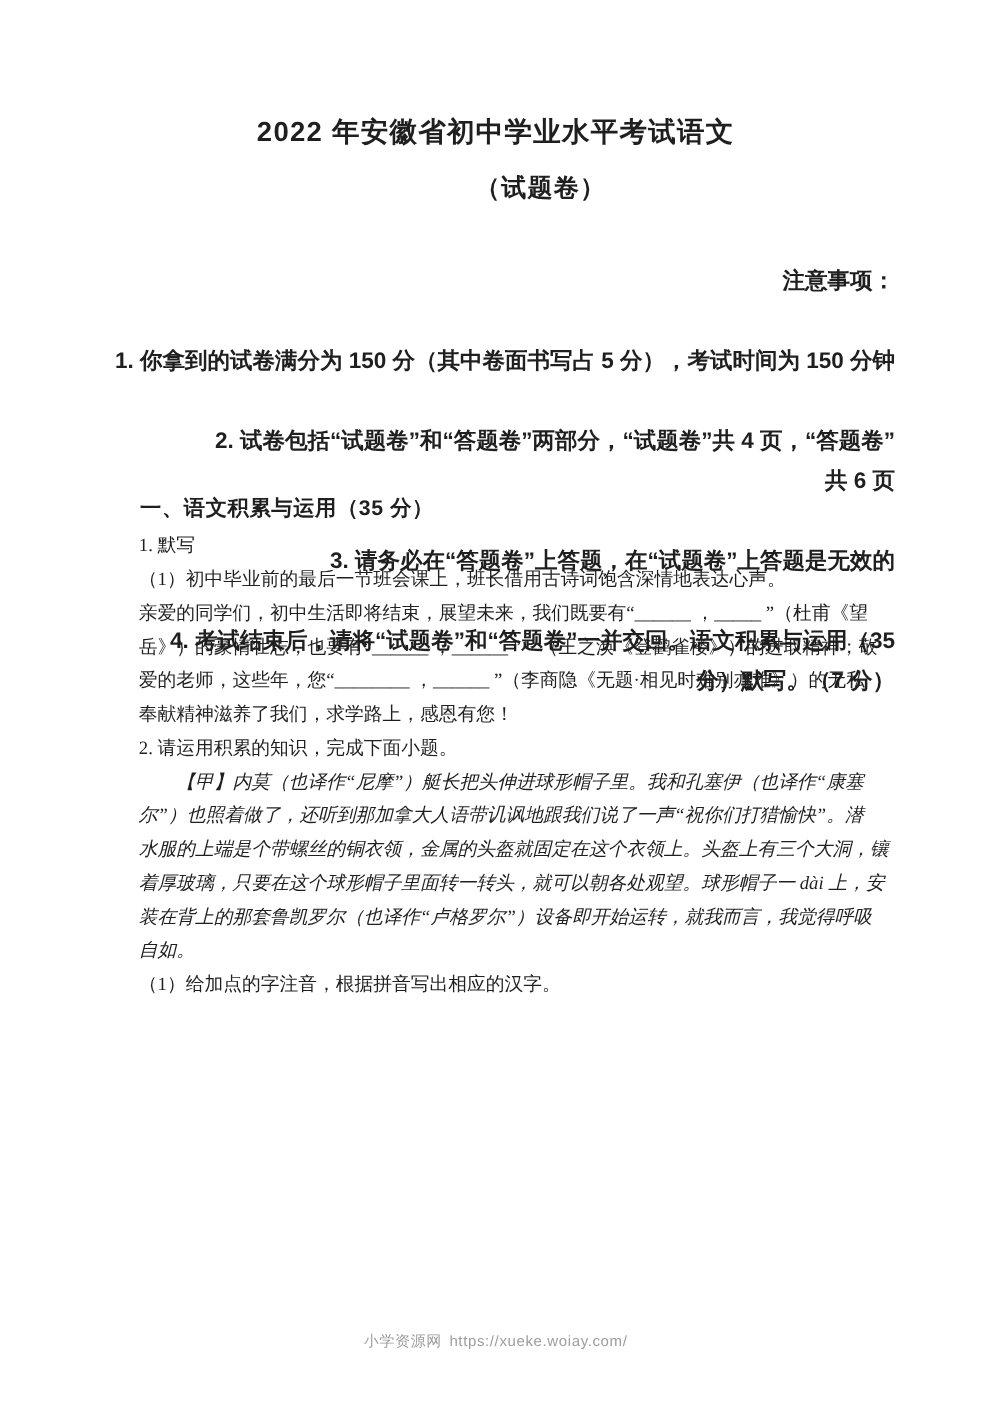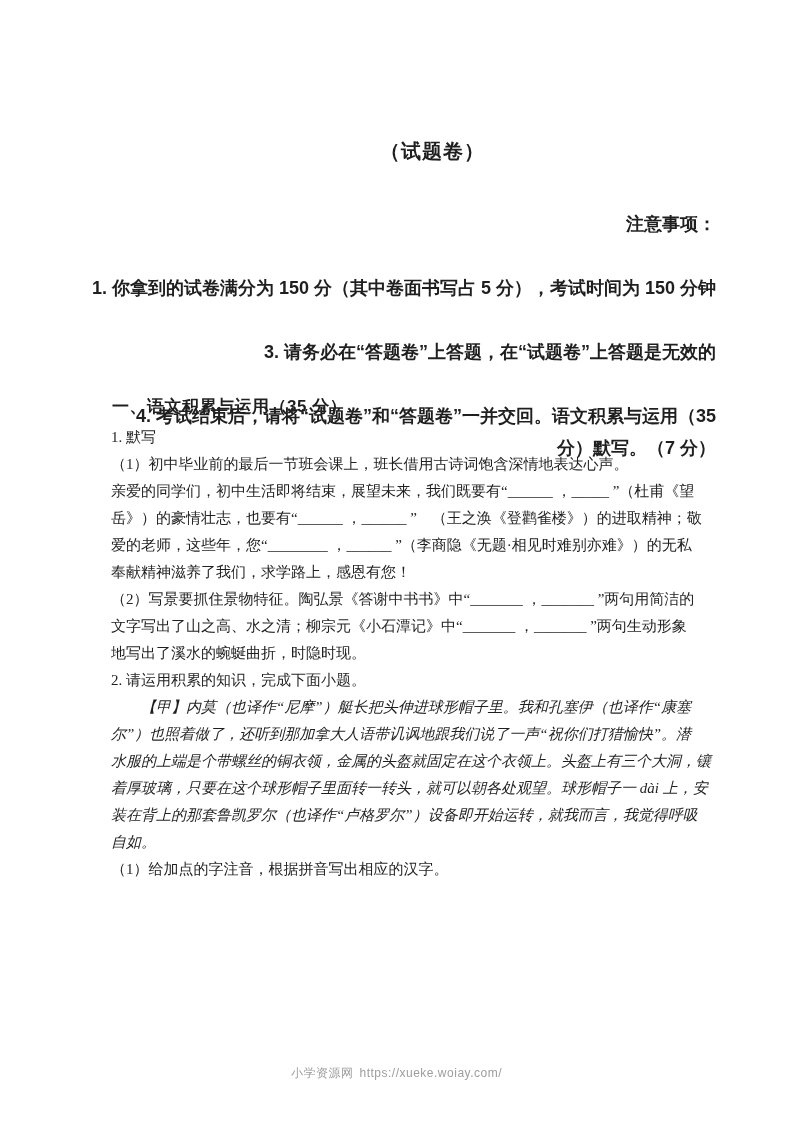--- a/index.html
+++ b/index.html
@@ -90,43 +90,43 @@
     color: #9d9d9d;
     letter-spacing: 0.5px;
   }
   .footer .site { margin-right: 6px; }
 </style>
 </head>
 <body>
 
 <div class="page">
 
+  <div class="abs exam-title">2022 年安徽省初中学业水平考试语文</div>
 
   <div class="abs exam-subtitle">（试题卷）</div>
 
   <div class="abs notice-block">
     <div class="notice-line">注意事项：</div>
     <div class="notice-line">1. 你拿到的试卷满分为 150 分（其中卷面书写占 5 分），考试时间为 150 分钟</div>
+    <div class="notice-line">2. 试卷包括“试题卷”和“答题卷”两部分，“试题卷”共 4 页，“答题卷”
+共 6 页</div>
     <div class="notice-line">3. 请务必在“答题卷”上答题，在“试题卷”上答题是无效的</div>
     <div class="notice-line">4. 考试结束后，请将“试题卷”和“答题卷”一并交回。语文积累与运用（35
 分）默写。（7 分）</div>
   </div>
 
   <div class="abs section-heading">一、语文积累与运用（35 分）</div>
 
   <div class="abs body-block">
     <div class="body-line">1. 默写</div>
     <div class="body-line">（1）初中毕业前的最后一节班会课上，班长借用古诗词饱含深情地表达心声。</div>
     <div class="body-para">亲爱的同学们，初中生活即将结束，展望未来，我们既要有“______ ，_____ ”（杜甫《望
 岳》）的豪情壮志，也要有“______ ，______ ”　（王之涣《登鹳雀楼》）的进取精神；敬
 爱的老师，这些年，您“________ ，______ ”（李商隐《无题·相见时难别亦难》）的无私
 奉献精神滋养了我们，求学路上，感恩有您！</div>
-    <div class="body-para">（2）写景要抓住景物特征。陶弘景《答谢中书书》中“_______ ，_______ ”两句用简洁的
-文字写出了山之高、水之清；柳宗元《小石潭记》中“_______ ，_______ ”两句生动形象
-地写出了溪水的蜿蜒曲折，时隐时现。</div>
     <div class="body-line">2. 请运用积累的知识，完成下面小题。</div>
     <div class="passage">　　【甲】内莫（也译作“尼摩”）艇长把头伸进球形帽子里。我和孔塞伊（也译作“康塞
 尔”）也照着做了，还听到那加拿大人语带讥讽地跟我们说了一声“祝你们打猎愉快”。潜
 水服的上端是个带螺丝的铜衣领，金属的头盔就固定在这个衣领上。头盔上有三个大洞，镶
 着厚玻璃，只要在这个球形帽子里面转一转头，就可以朝各处观望。球形帽子一 dài 上，安
 装在背上的那套鲁凯罗尔（也译作“卢格罗尔”）设备即开始运转，就我而言，我觉得呼吸
 自如。</div>
     <div class="body-line">（1）给加点的字注音，根据拼音写出相应的汉字。</div>
   </div>
 

